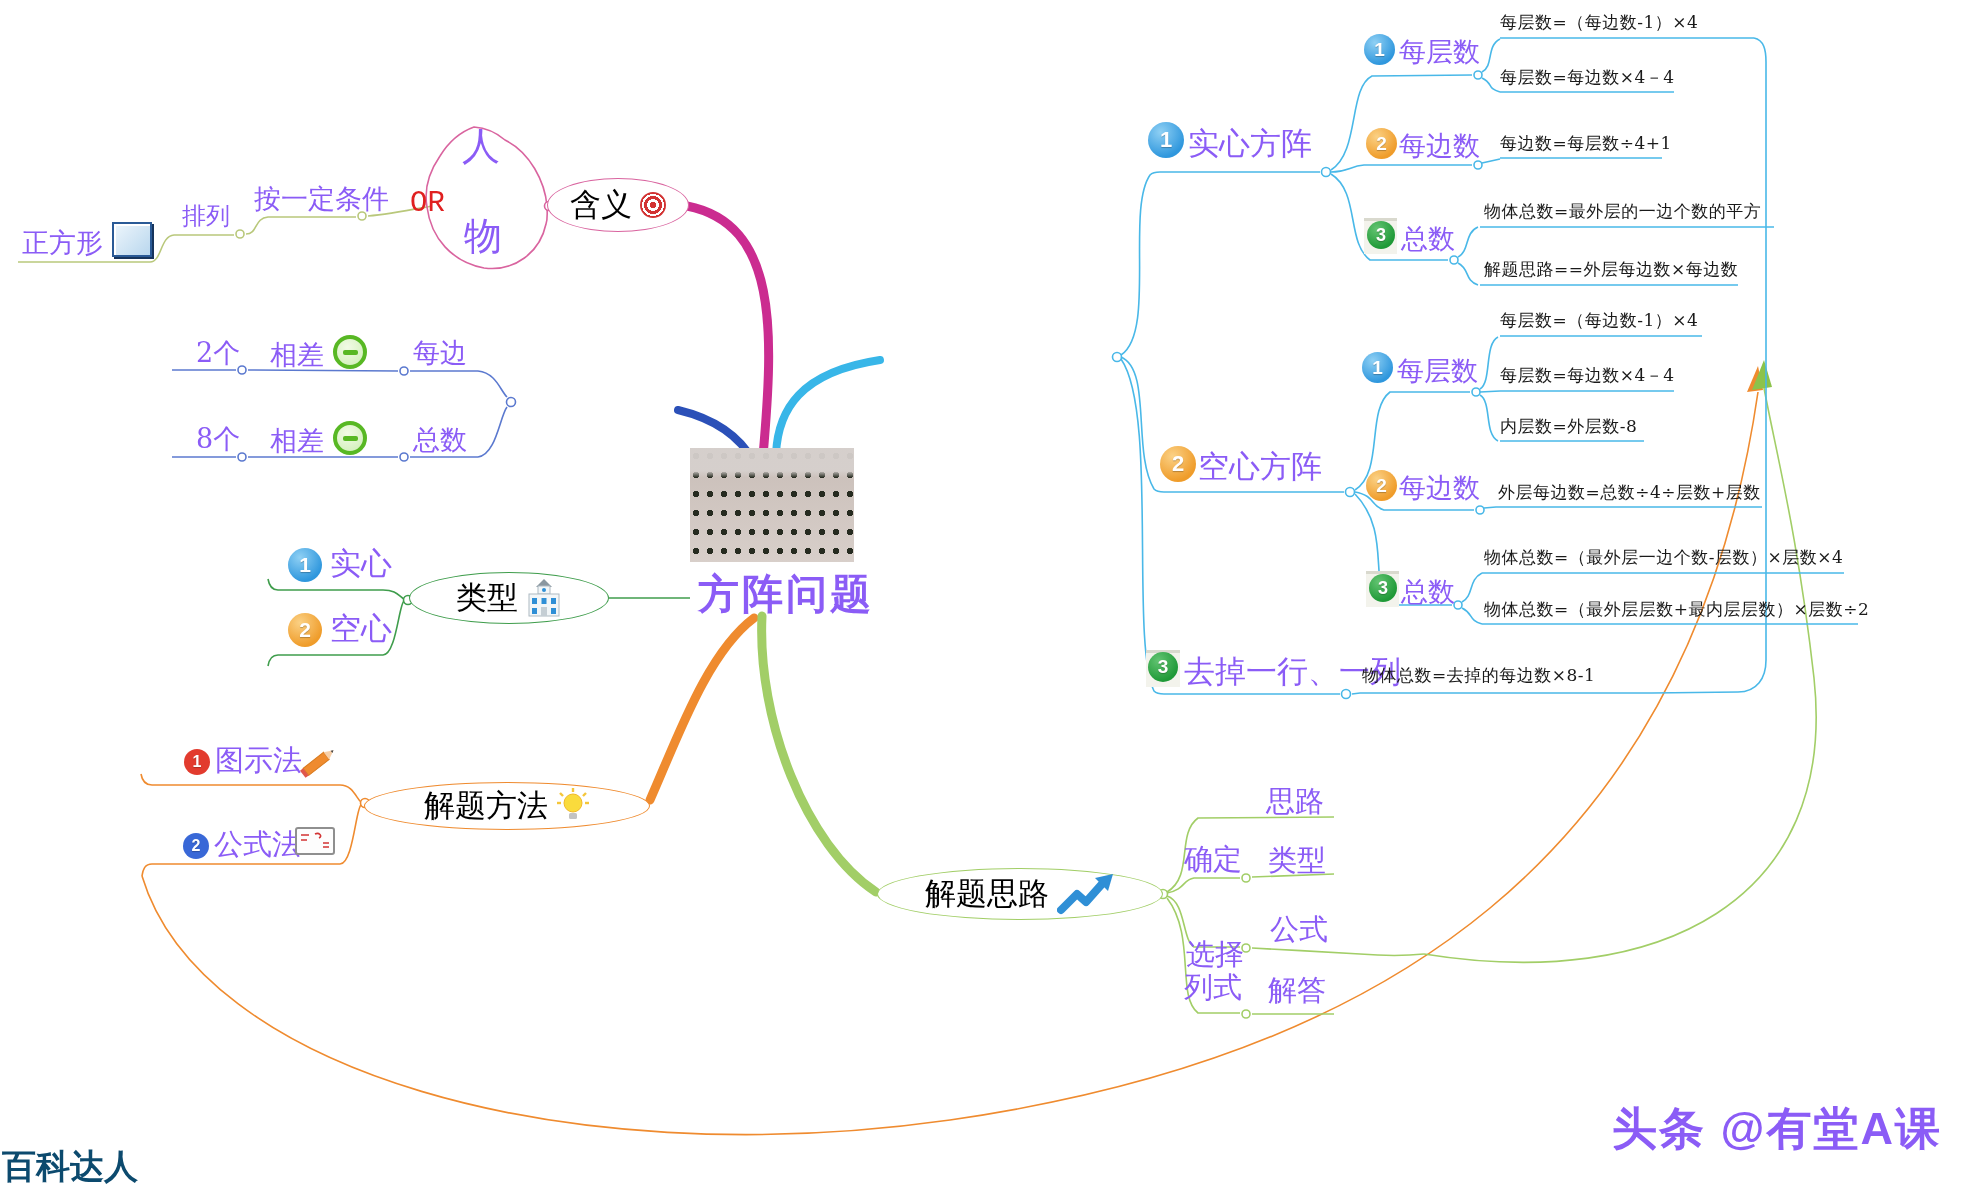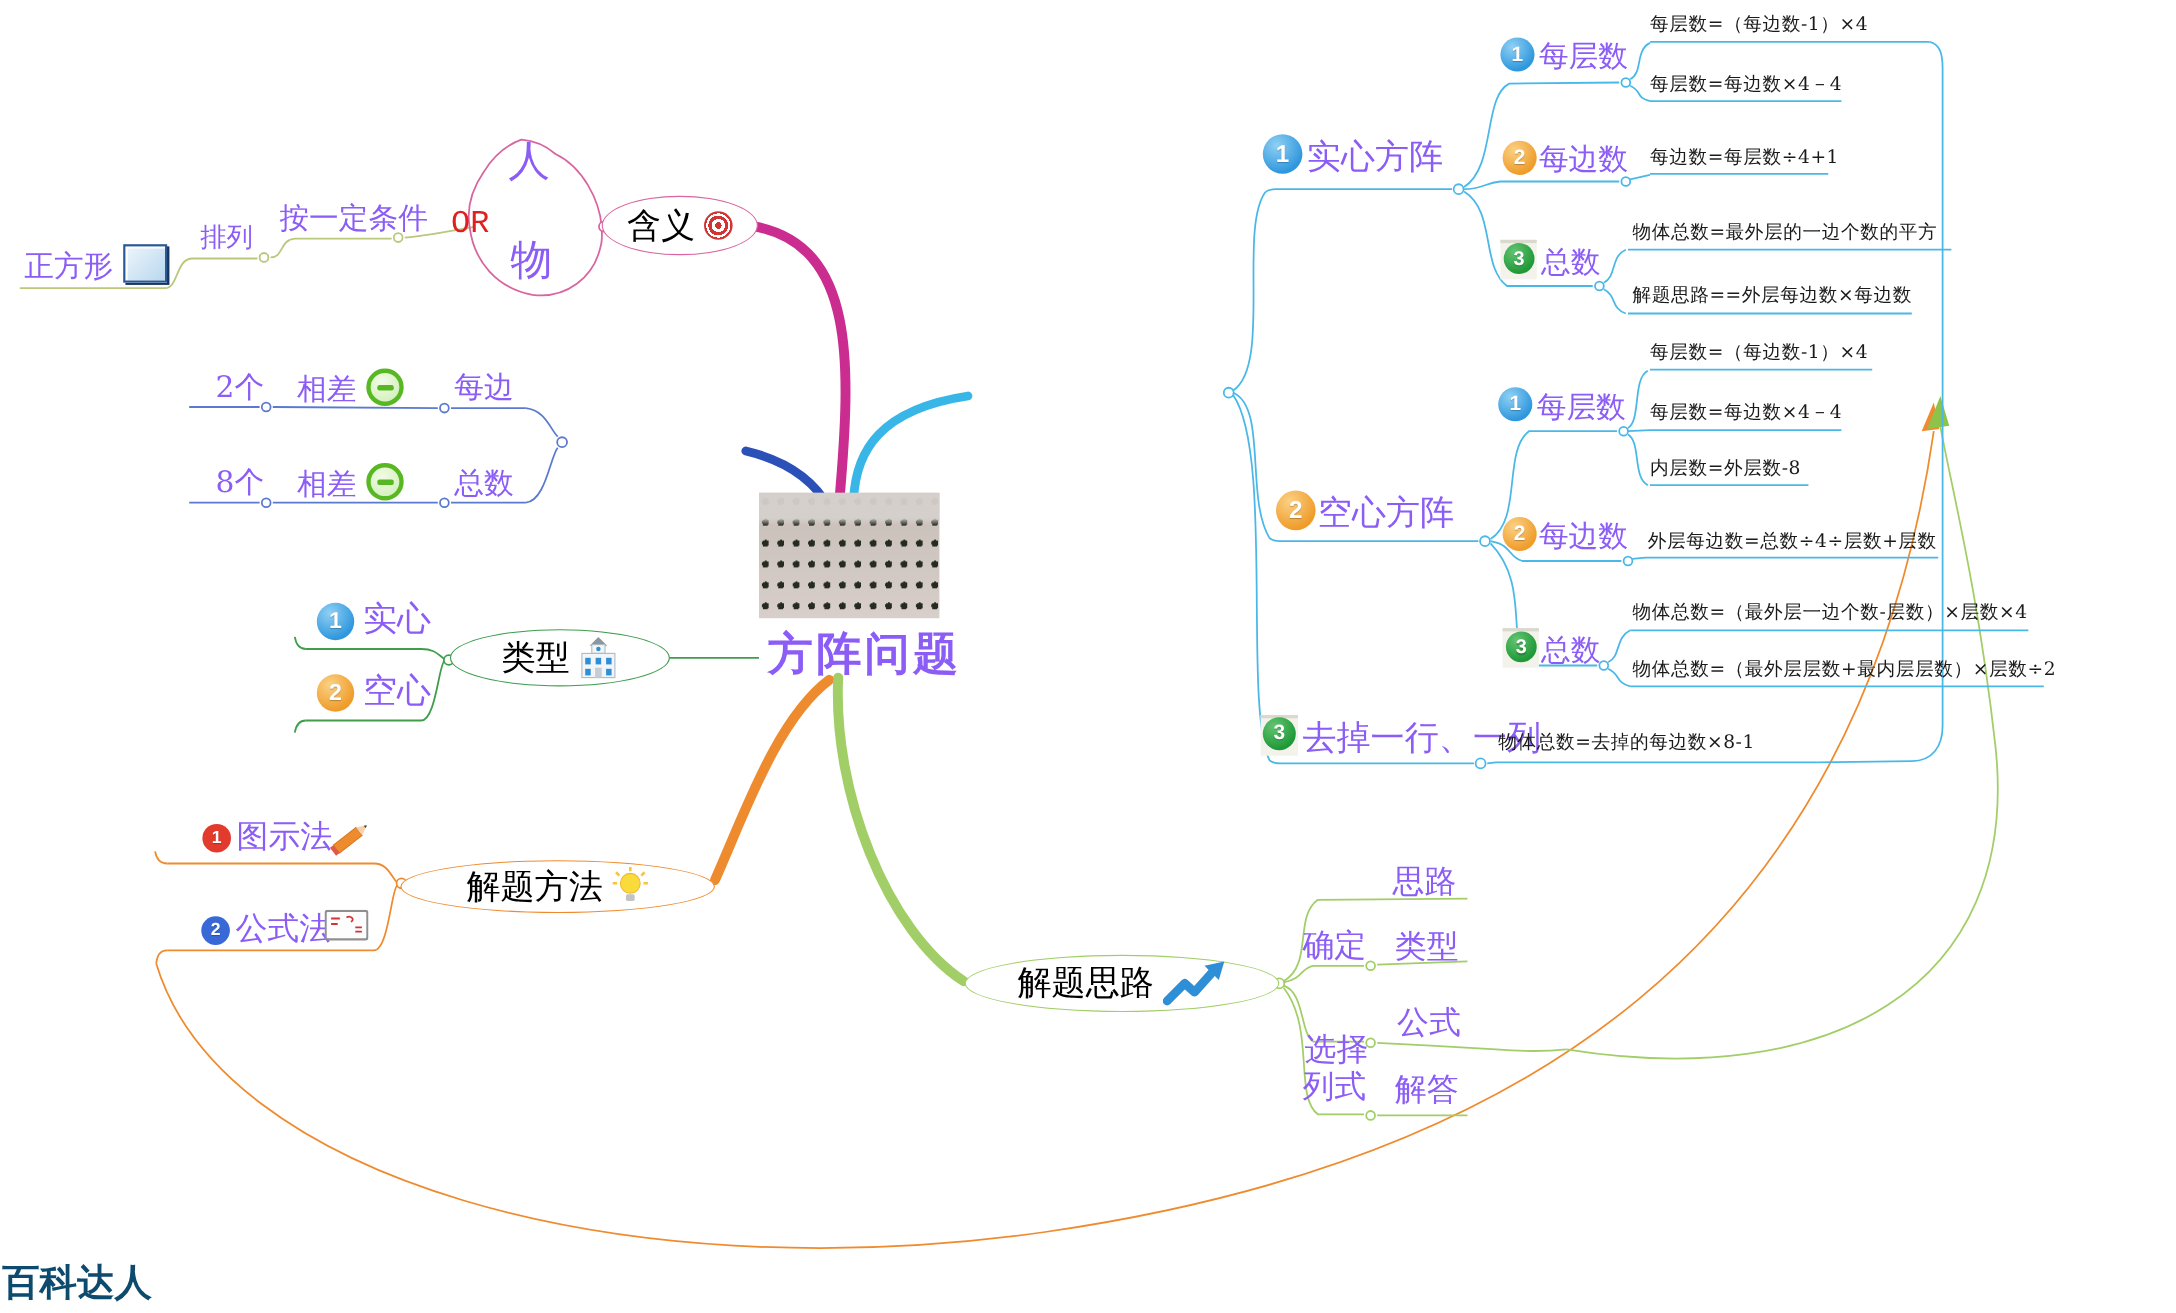--- a/index.html
+++ b/index.html
@@ -291,15 +291,16 @@
   </svg>
 </div>
 <div class="t" style="left:1266px;top:786px;font-size:29px;">思路</div>
 <div class="t" style="left:1184px;top:844px;font-size:29px;">确定</div>
 <div class="t" style="left:1268px;top:845px;font-size:29px;">类型</div>
 <div class="t" style="left:1186px;top:915px;font-size:29px;margin-top:24px;">选择</div>
 <div class="t" style="left:1270px;top:914px;font-size:29px;">公式</div>
 <div class="t" style="left:1184px;top:972px;font-size:29px;">列式</div>
 <div class="t" style="left:1268px;top:975px;font-size:29px;">解答</div>
 
+<div class="t" style="left:1612px;top:1104px;font-size:45px;font-weight:bold;font-family:'Liberation Sans',sans-serif;letter-spacing:2px;">头条 @有堂A课</div>
 <div class="t" style="left:2px;top:1148px;font-size:34px;font-weight:bold;color:#0c4a6e;">百科达人</div>
 
 </div>
 
 </body></html>

